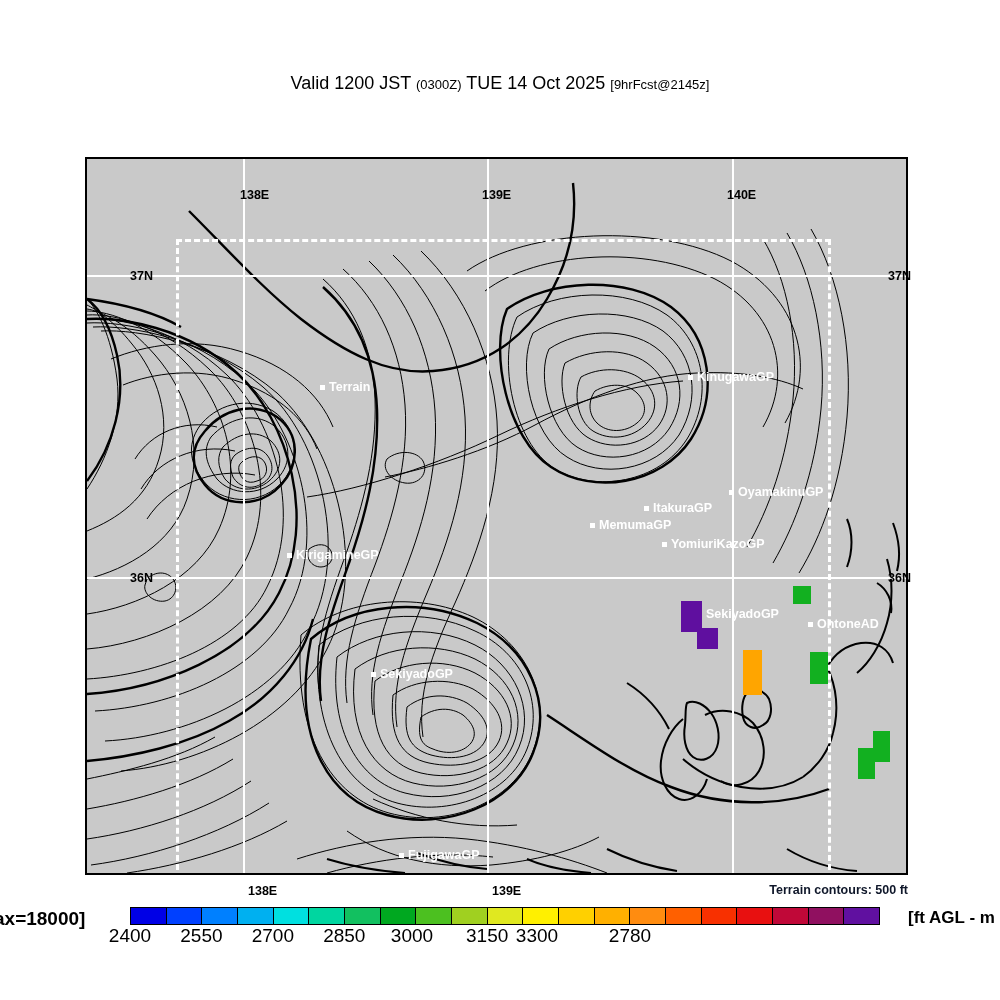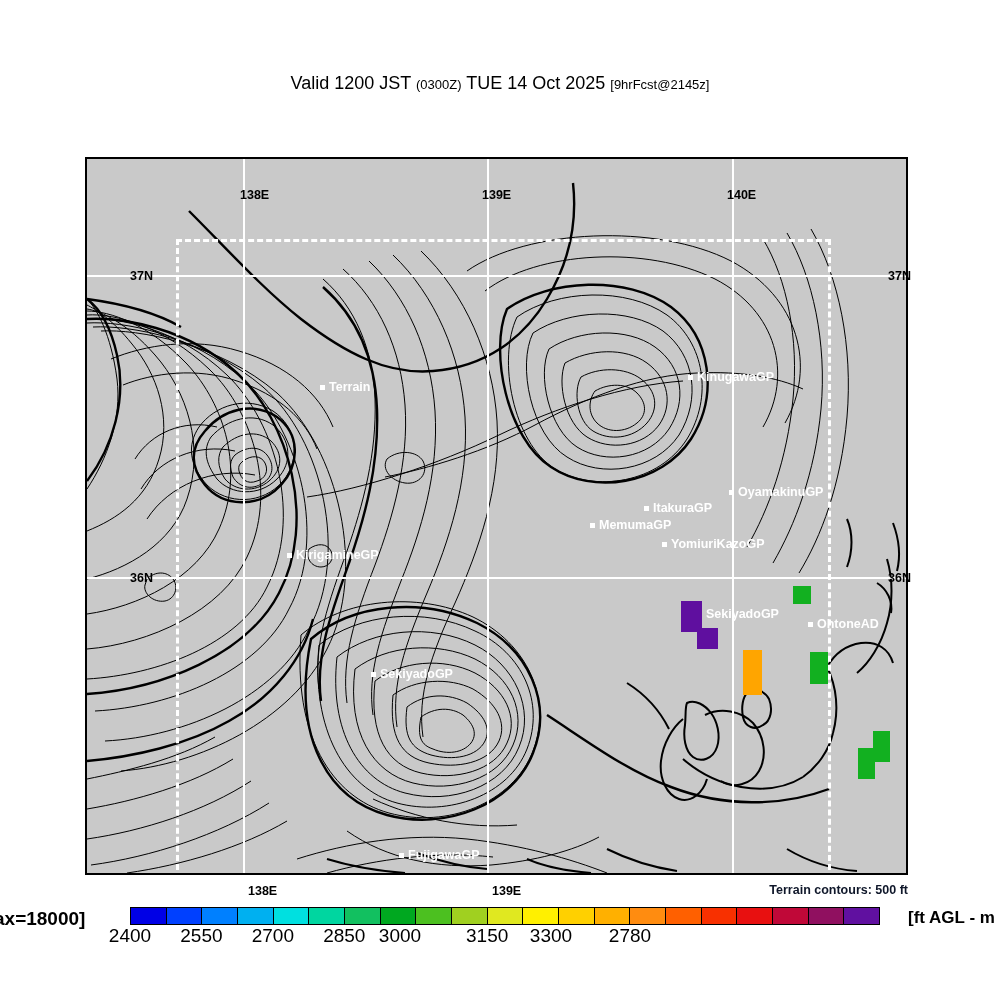--- a/index.html
+++ b/index.html
@@ -384,20 +384,20 @@
       <div class="seg" style="background: rgb(232, 16, 16);"></div>
       <div class="seg" style="background: rgb(192, 8, 56);"></div>
       <div class="seg" style="background: rgb(144, 16, 96);"></div>
       <div class="seg" style="background: rgb(96, 16, 160);"></div>
     </div>
   <div id="cb-ticks">
       <div class="tick" style="left: 0px;">2400</div>
       <div class="tick" style="left: 71.4286px;">2550</div>
       <div class="tick" style="left: 142.857px;">2700</div>
       <div class="tick" style="left: 214.286px;">2850</div>
-      <div class="tick" style="left: 270px;">3000</div>
+      <div class="tick" style="left: 282px;">3000</div>
       <div class="tick" style="left: 357.143px;">3150</div>
-      <div class="tick" style="left: 421px;">3300</div>
+      <div class="tick" style="left: 407px;">3300</div>
       <div class="tick" style="left: 500px;">2780</div>
     </div>
   <div id="cb-right-note">[ft AGL - m</div>
 
 </div>
 
 </body></html>

